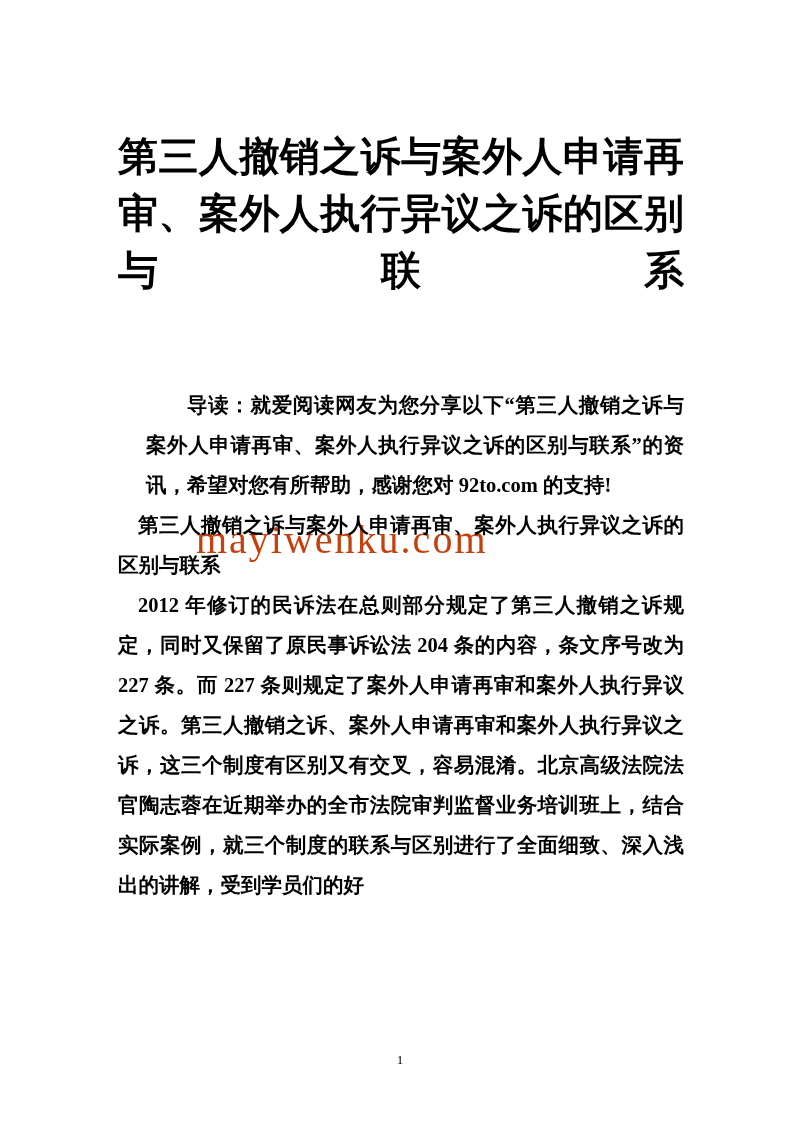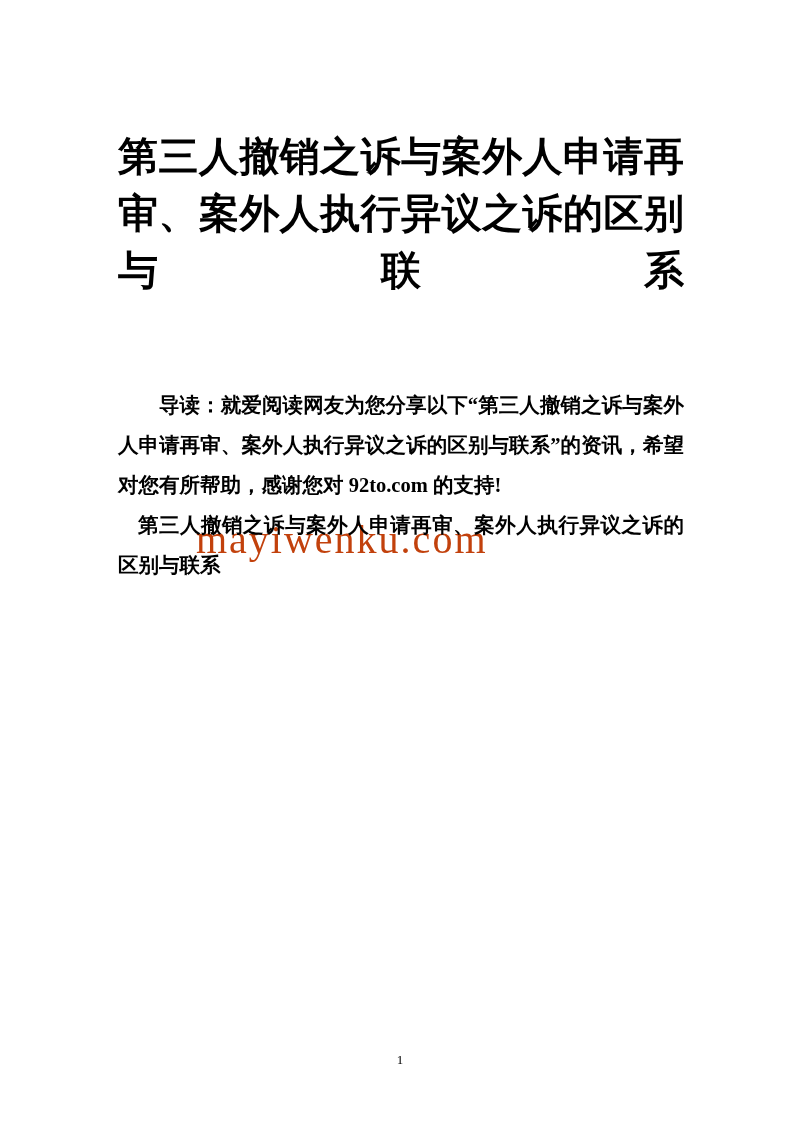--- a/index.html
+++ b/index.html
@@ -42,20 +42,21 @@
     margin: 0;
     font-size: 20.5px;
     line-height: 40px;
     font-weight: bold;
     text-align: justify;
     text-justify: inter-ideograph;
     font-family: "Liberation Serif", "DejaVu Serif", serif;
   }
   p.indent-2 {
     text-indent: 41px;
+    margin-left: 28px;
   }
   p.indent-1 {
     text-indent: 20px;
   }
   .watermark {
     position: absolute;
     left: 196px;
     top: 516px;
     font-size: 40px;
     letter-spacing: 2px;
@@ -87,18 +88,19 @@
 
     <h1 class="doc-title">第三人撤销之诉与案外人申请再审、案外人执行异议之诉的区别与联系</h1>
 
     <div class="gap-after-title"></div>
 
     <p class="body-text indent-2">导读：就爱阅读网友为您分享以下“第三人撤销之诉与案外人申请再审、案外人执行异议之诉的区别与联系”的资讯，希望对您有所帮助，感谢您对 92to.com 的支持!</p>
 
     <p class="body-text indent-1">第三人撤销之诉与案外人申请再审、案外人执行异议之诉的区别与联系</p>
 
 
+    <p class="body-text indent-1">2012 年修订的民诉法在总则部分规定了第三人撤销之诉规定，同时又保留了原民事诉讼法 204 条的内容，条文序号改为 227 条。而 227 条则规定了案外人申请再审和案外人执行异议之诉。第三人撤销之诉、案外人申请再审和案外人执行异议之诉，这三个制度有区别又有交叉，容易混淆。北京高级法院法官陶志蓉在近期举办的全市法院审判监督业务培训班上，结合实际案例，就三个制度的联系与区别进行了全面细致、深入浅出的讲解，受到学员们的好</p>
 
   </div>
 
   <div class="page-number">1</div>
 
 </div>
 
 </body></html>

